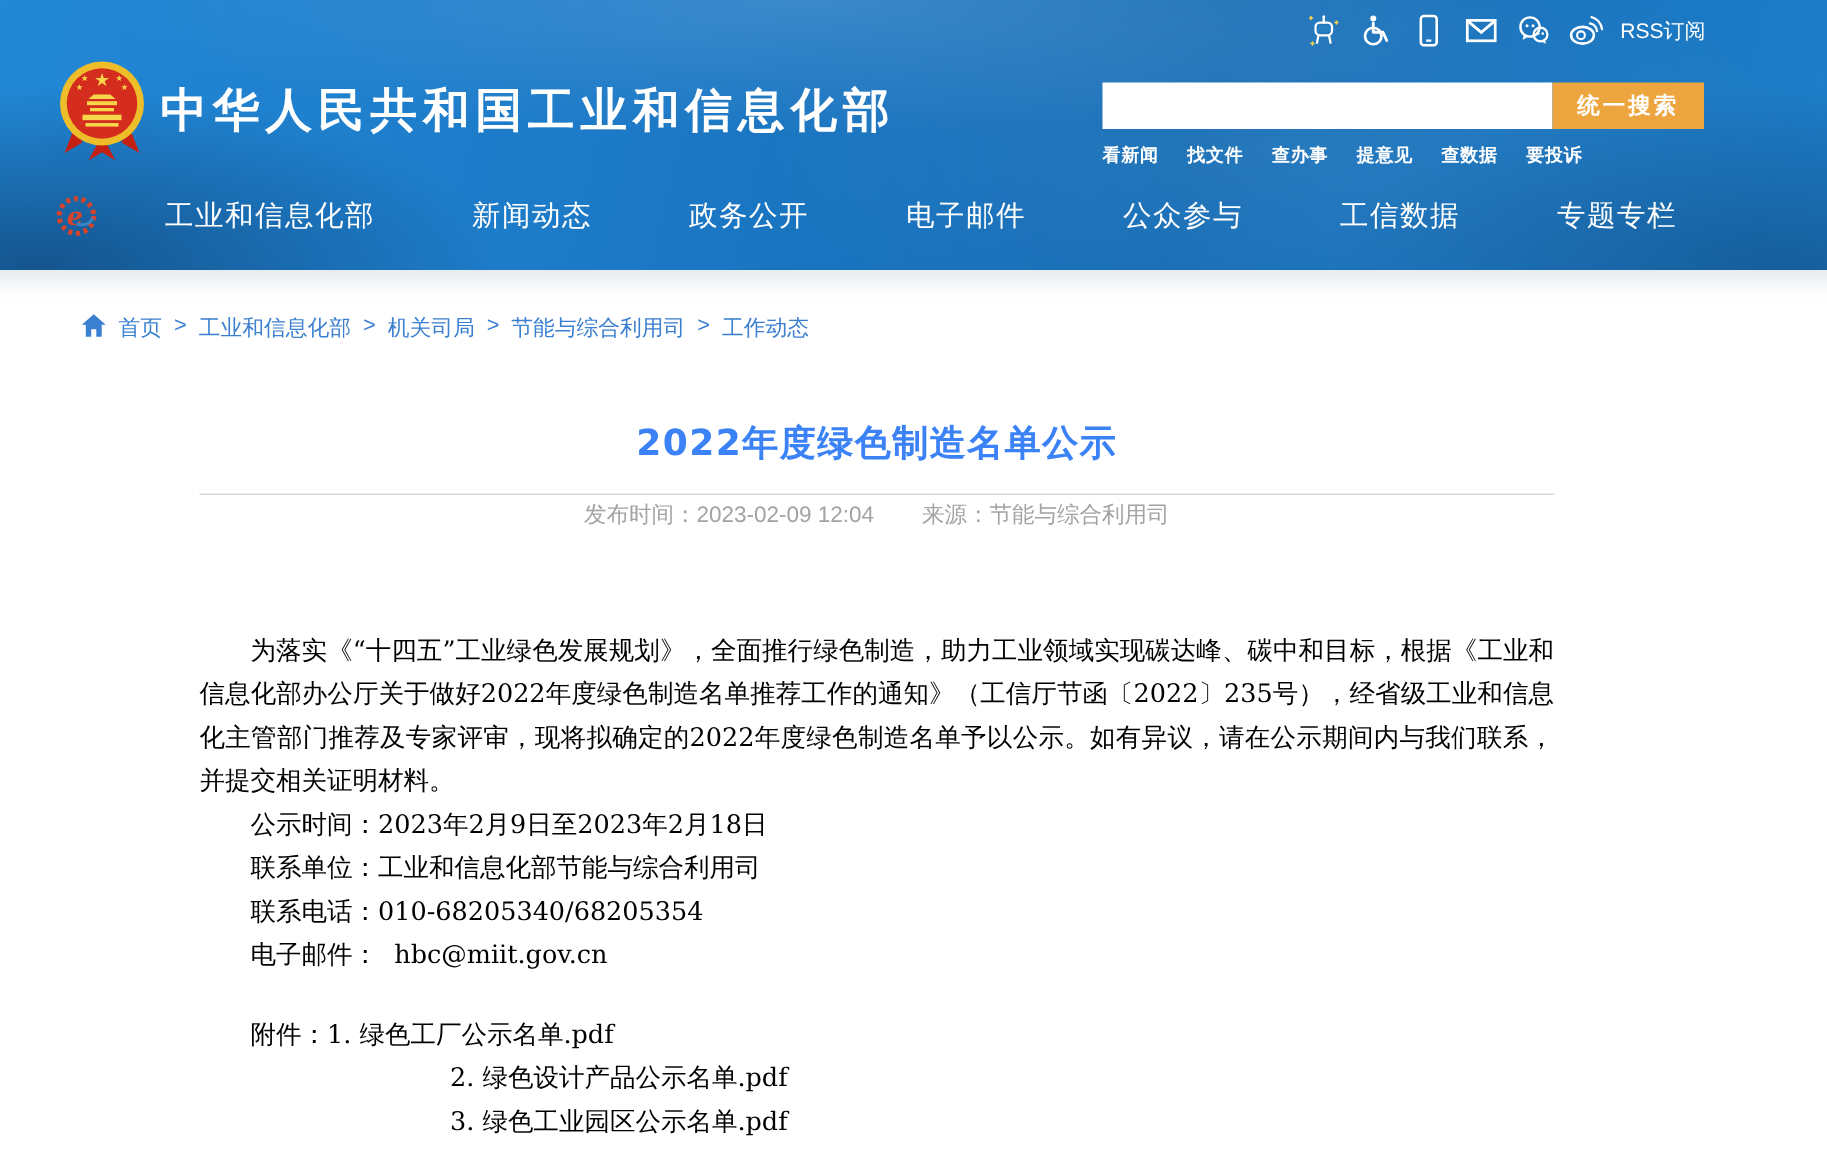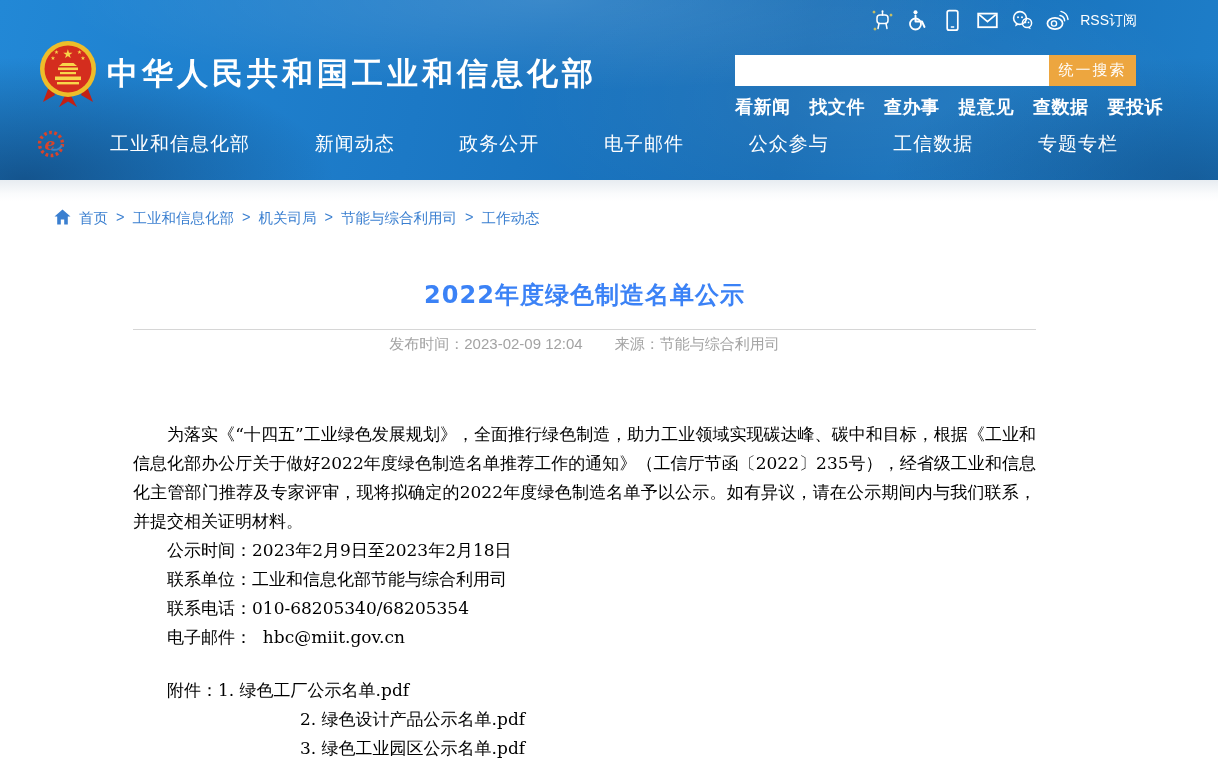--- a/index.html
+++ b/index.html
@@ -25,24 +25,24 @@
 
   .brand { position: absolute; left: 38px; top: 40px; display: flex; align-items: center; gap: 9px; cursor: pointer; }
   .emblem { width: 60px; height: 68px; display: inline-flex; }
   .brand-cn { font-size: 31px; font-weight: bold; color: #fff; letter-spacing: 4px;
     font-family: "DejaVu Sans", sans-serif; white-space: nowrap; }
   .brand-en { font-size: 12.5px; color: #e9f3fb; margin-top: 5px; letter-spacing: .2px; white-space: nowrap; }
 
   .search-area { position: absolute; left: 735px; top: 55px; width: 401px; }
   .search-box { display: flex; height: 31px; }
   .search-input { flex: 1; border: none; outline: none; background: #fff; padding: 0 10px; font-size: 14px; }
-  .search-btn { width: 87px; border: none; background: #eda63f; color: #fff;
-    font-size: 15px; font-weight: normal; letter-spacing: 2px; cursor: pointer; }
+  .search-btn { width: 101px; border: none; background: #eda63f; color: #fff;
+    font-size: 15px; font-weight: bold; letter-spacing: 2px; cursor: pointer; }
   .quick-links { margin-top: 9px; display: flex; gap: 19px; }
-  .quick-links a { color: #fff; font-size: 18px; font-weight: bold; letter-spacing: .5px; white-space: nowrap; }
+  .quick-links a { color: #fff; font-size: 12px; font-weight: bold; letter-spacing: .5px; white-space: nowrap; }
 
   .nav-row { position: absolute; top: 115px; left: 0; right: 0; height: 58px; }
   .nav-logo { position: absolute; left: 36px; top: 14px; width: 30px; height: 30px; cursor: pointer; }
   .nav-items { position: absolute; left: 110px; top: 0; width: 1008px; height: 58px;
     display: flex; justify-content: space-between; align-items: center; }
   .nav-item { color: #fff; font-size: 19px; letter-spacing: 1px; white-space: nowrap; }
 
   .header-fade { width: 1218px; height: 21px; background: linear-gradient(180deg, #e7ecf1, #fafbfc 65%, #fff); }
 
   

